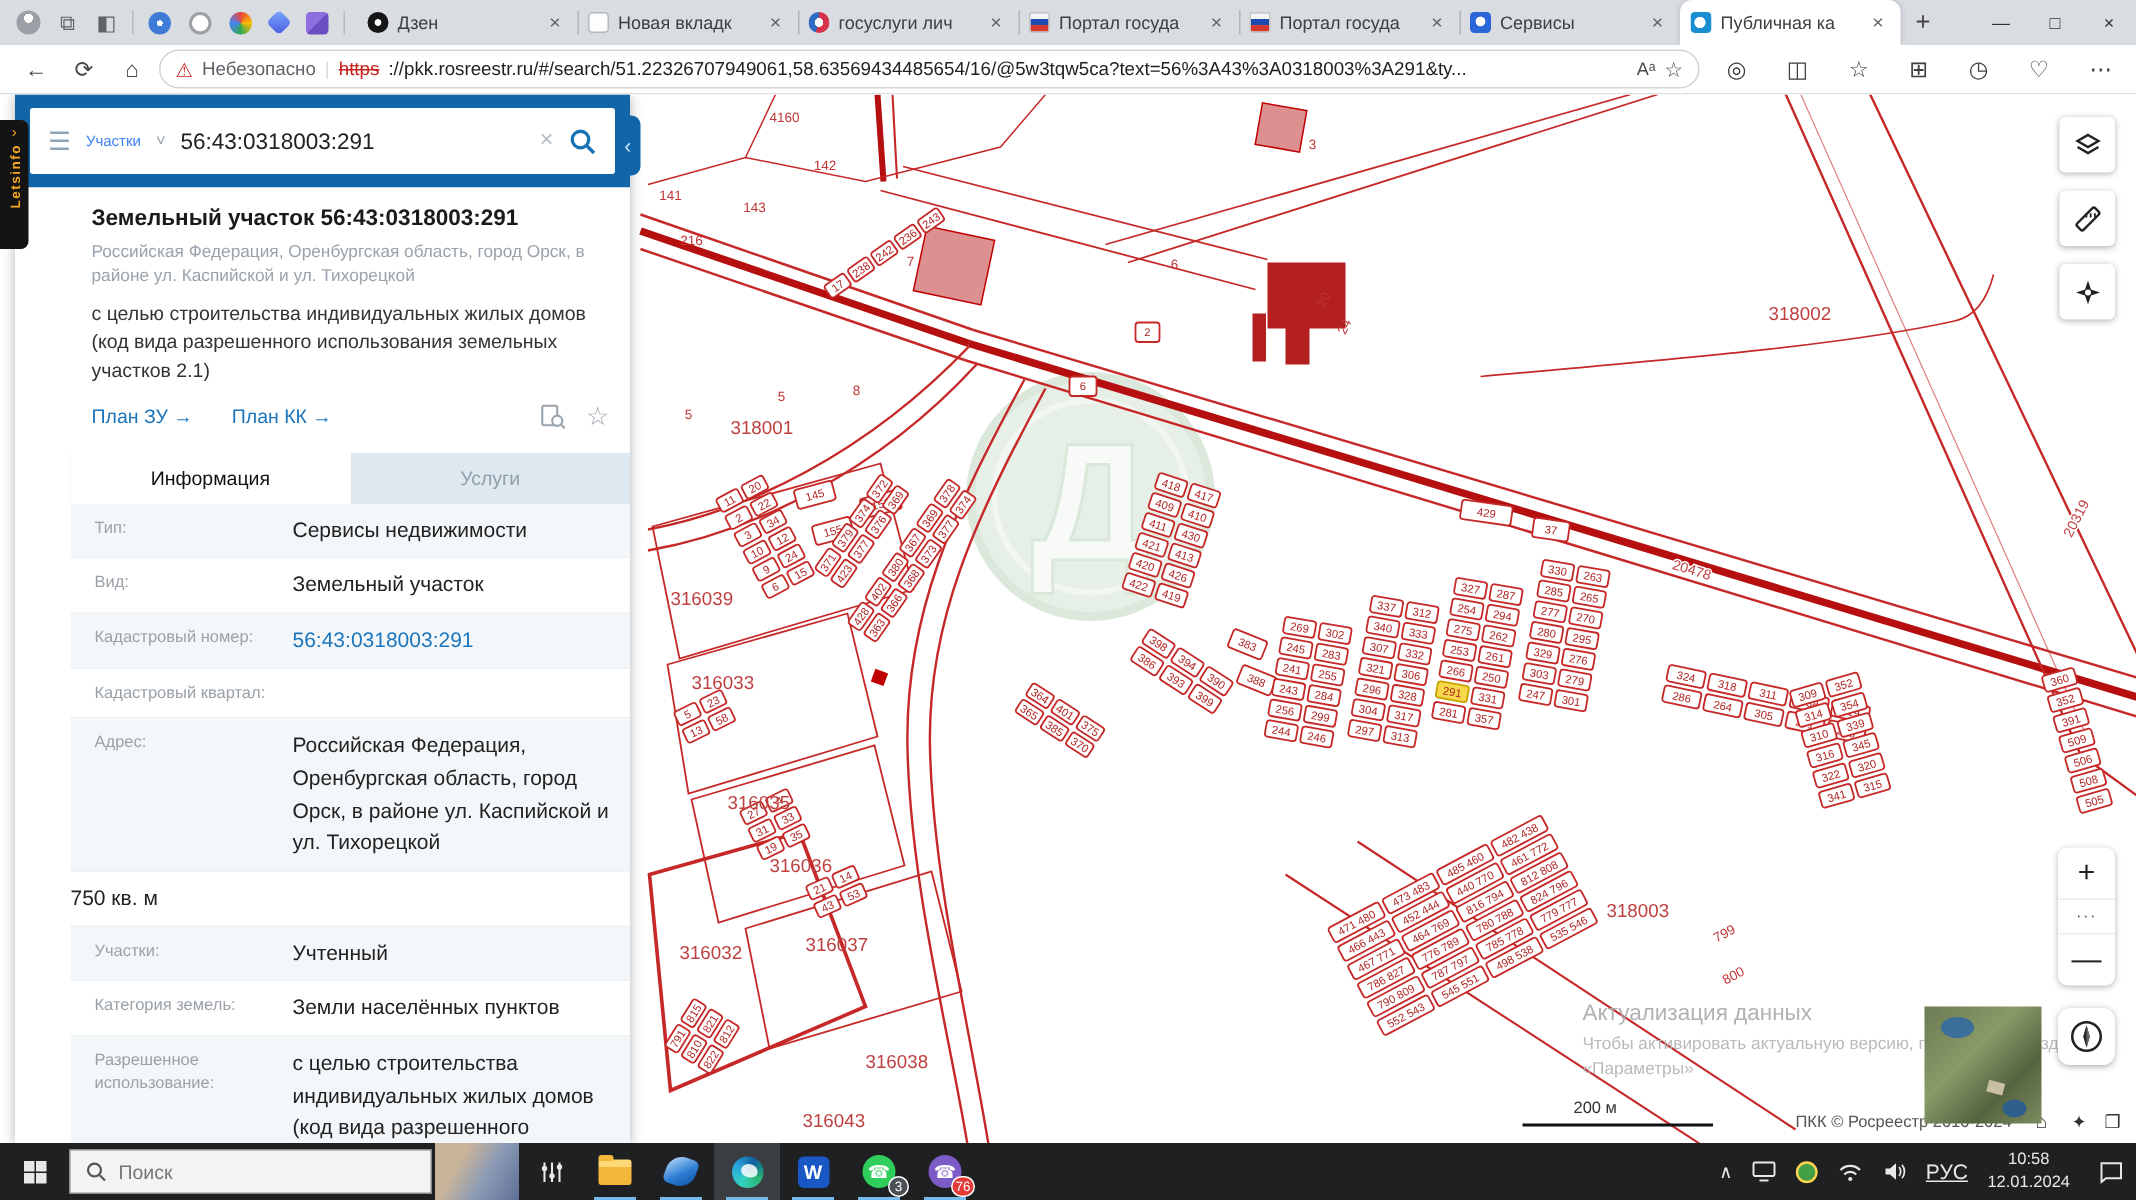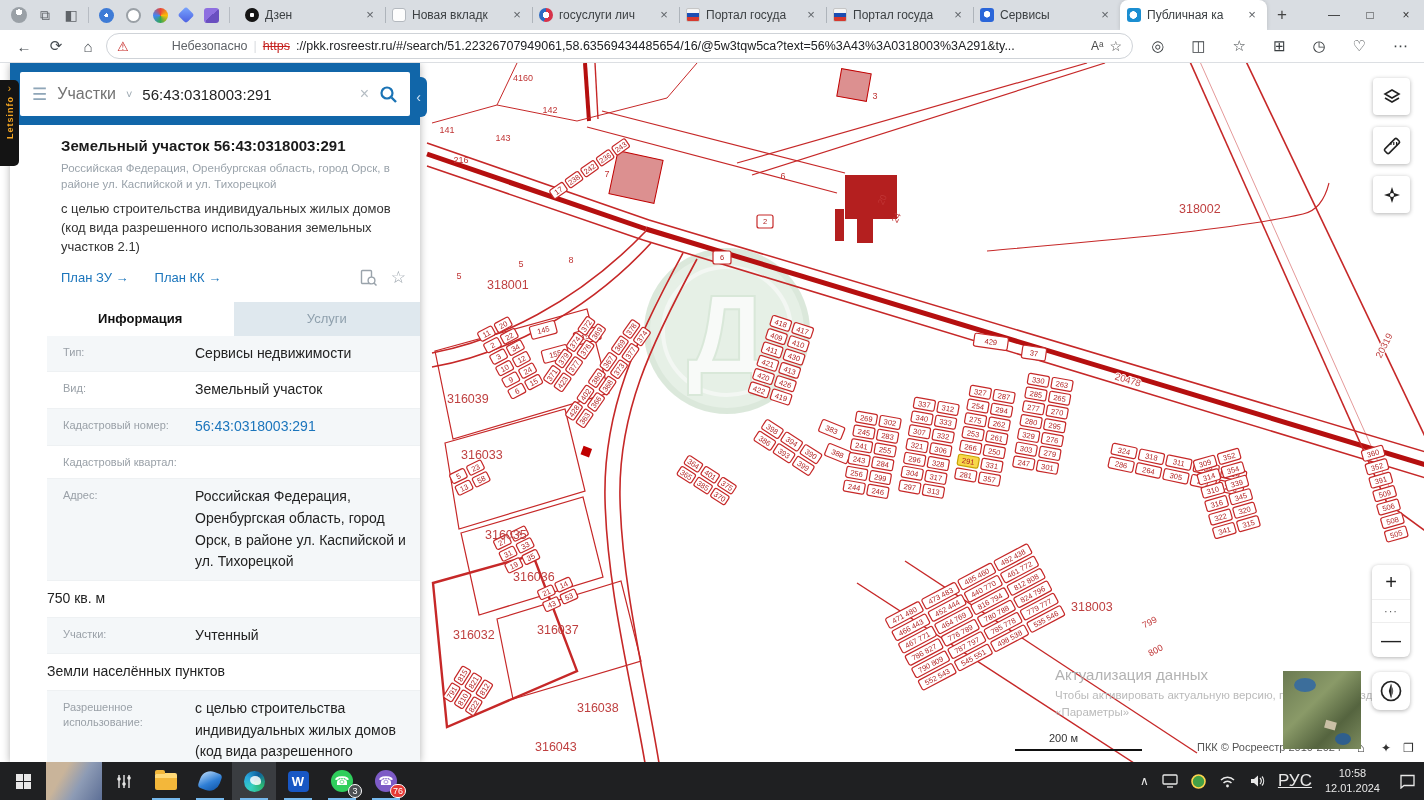--- a/index.html
+++ b/index.html
@@ -28,21 +28,21 @@
   .fav.gosblue { background:radial-gradient(circle at 50% 45%,#fff 0 3px,transparent 3.5px),#2b66d9; }
   .fav.pkk { background:radial-gradient(circle at 45% 50%,#fff 0 3.5px,transparent 4px),#1b8ed1; }
   .newtab-btn { font-size:17px; color:#444; padding:0 10px; cursor:pointer; }
   .winctl { margin-left:auto; display:flex; height:30px; }
   .winctl span { width:36px; display:flex; align-items:center; justify-content:center; font-size:12px; color:#333; cursor:pointer; }
 
   .toolbar { position:absolute; left:0; top:30px; width:1424px; height:33px; background:#fff; border-bottom:1px solid #dcdfe3; display:flex; align-items:center; padding:0 10px; gap:4px; }
   .navbtn { width:28px; height:28px; display:flex; align-items:center; justify-content:center; font-size:15px; color:#454b50; cursor:pointer; flex:none; }
   .urlpill { flex:1; height:26px; border:1px solid #cfd3d8; border-radius:13px; display:flex; align-items:center; padding:0 10px; gap:6px; font-size:12.5px; color:#202124; min-width:0; margin-right:14px; }
   .warn-tri { color:#c5221f; font-size:13px; flex:none; }
-  .warn-txt { color:#5f6368; flex:none;margin-left:37px; }
+  .warn-txt { color:#5f6368; flex:none; }
   .pillsep { color:#dadce0; flex:none; }
   .scheme { color:#c5221f; text-decoration:line-through; flex:none; }
   .urltext { white-space:nowrap; overflow:hidden; text-overflow:ellipsis; color:#202124; }
   .readaloud { margin-left:auto; color:#4a4a4a; flex:none; font-size:12px; }
   .pillstar { color:#4a4a4a; flex:none; font-size:14px; }
   #tbicons { display:flex; gap:27px; margin-right:6px; }
   #tbicons span { font-size:15px; color:#3c4043; cursor:pointer; }
 
   
   .content { position:absolute; left:0; top:63px; width:1424px; height:699px; background:#fff; overflow:hidden; }
@@ -56,36 +56,36 @@
   .roadthin { stroke:#c62828; fill:none; }
   .roaddark { stroke:#b50f0f; fill:none; }
   .notice1 { fill:#aaaaaa; font-size:15px; opacity:.9; }
   .notice2 { fill:#b3b3b3; font-size:11.5px; opacity:.9; }
 
   
   .panel { position:absolute; left:10px; top:0; width:410px; height:699px; background:#fff; box-shadow:0 1px 8px rgba(0,0,0,.3); z-index:3; }
   .bluebar { height:62px; background:#1166a9; padding:9px 10px; }
   .searchbar { background:#fff; height:44px; border-radius:2px; display:flex; align-items:center; padding:0 12px; gap:10px; }
   .hamb { color:#8fa6b8; font-size:17px; cursor:pointer; }
-  .cat { font-size:16px; color:#737373; cursor:pointer; }
+  .cat { font-size:10px; color:#3b82f6; cursor:pointer; }
   .chev { color:#9aa6af; font-size:11px; cursor:pointer; }
   .searchbar input { flex:1; border:none; outline:none; font-size:15px; color:#222; font-family:"Liberation Sans",sans-serif; min-width:0; }
   .clr { color:#b4bcc3; font-size:16px; cursor:pointer; }
   .collapse { position:absolute; left:410px; top:14px; width:17px; height:40px; background:#1166a9; border-radius:0 6px 6px 0; color:#cfe3f5; display:flex; align-items:center; justify-content:center; font-size:14px; cursor:pointer; z-index:3; }
   .card { background:#fff;padding-left:37px; }
   .cardhead { padding:12px 14px 6px 14px; }
   .ctitle { font-size:15px; font-weight:bold; color:#1a1a1a; }
   .csub { font-size:11.5px; color:#9aa3ab; margin-top:6px; line-height:1.4; }
   .cdesc { font-size:13px; color:#333; margin-top:8px; line-height:1.45; }
   .clinks { display:flex; align-items:center; gap:26px; margin:10px 0 8px 0; }
   .clink { color:#1b75bc; font-size:13px; cursor:pointer; }
   .clink-icons { margin-left:auto; display:flex; gap:14px; color:#9aa3ab; align-items:center; }
   .ptabs { display:flex; height:34px; background:#dfe8ee; }
   .ptab { flex:1; display:flex; align-items:center; justify-content:center; font-size:13px; color:#8fa0ad; cursor:pointer; }
-  .ptab.active { background:#fff; color:#111; font-weight:bold; }
+  .ptab.active { background:#fff; color:#111; font-weight:normal; }
   .prow { display:flex; border-bottom:1px solid #eef1f3; }
   .prow.alt { background:#f4f7f9; }
   .plabel { width:148px; flex:none; font-size:11px; color:#9aa1a8; padding:9px 8px 8px 16px; line-height:1.4; }
   .pvalue { flex:1; font-size:14px; color:#222; padding:7px 12px 7px 0; line-height:1.55; }
   .pvalue.link { color:#1b75bc; cursor:pointer; }
 
   .letsinfo { position:absolute; left:0; top:17px; width:19px; height:86px; background:#141414; border-radius:0 5px 5px 0; z-index:4; display:flex; flex-direction:column; align-items:center; padding-top:3px; cursor:pointer; }
   .letsinfo .arr { color:#f5a623; font-size:10px; }
   .letsinfo .vtxt { writing-mode:vertical-rl; transform:rotate(180deg); color:#f5a623; font-size:9px; font-weight:bold; letter-spacing:1px; margin-top:2px; }
 
@@ -116,21 +116,21 @@
   .edgeic::after { content:""; position:absolute; inset:5px 4px 7px 6px; border-radius:50% 60% 40% 60%; background:rgba(255,255,255,.85); }
   .wordic { width:21px; height:21px; border-radius:4px; background:#1857c4; color:#fff; font-size:13px; font-weight:bold; display:flex; align-items:center; justify-content:center; }
   .waic { width:22px; height:22px; border-radius:50%; background:#2fce5c; color:#fff; font-size:12px; display:flex; align-items:center; justify-content:center; }
   .vibic { width:22px; height:22px; border-radius:50%; background:#7d5bc6; color:#fff; font-size:12px; display:flex; align-items:center; justify-content:center; }
   .badge { position:absolute; bottom:2px; right:2px; min-width:14px; height:14px; border-radius:7px; font-size:9px; color:#fff; display:flex; align-items:center; justify-content:center; padding:0 2px; border:1px solid #fff; }
   .badge.dark { background:#4c4f53; }
   .badge.red { background:#e53935; }
   .traygap { flex:1; }
   .tray { display:flex; align-items:center; gap:13px; padding-right:10px; color:#e8e8e8; }
   .tray .tico { font-size:12px; cursor:pointer; display:flex; align-items:center; }
-  .lang { font-size:17px; cursor:pointer;text-decoration:underline; }
+  .lang { font-size:14px; cursor:pointer;text-decoration:underline; }
   .clock { text-align:center; font-size:11px; line-height:1.35; cursor:pointer; }
   .notifbtn { width:34px; height:38px; display:flex; align-items:center; justify-content:center; cursor:pointer; }
 </style>
 </head>
 <body>
 
 <div class="tabstrip">
   <span class="avatar"></span>
   <span class="chrome-ico">⧉</span>
   <span class="chrome-ico">◧</span>
@@ -1252,20 +1252,21 @@
             <div class="pvalue">Российская Федерация, Оренбургская область, город Орск, в районе ул. Каспийской и ул. Тихорецкой</div>
           </div>
           <div class="prow">
             <div class="pvalue">750 кв. м</div>
           </div>
           <div class="prow alt">
             <div class="plabel">Участки:</div>
             <div class="pvalue">Учтенный</div>
           </div>
           <div class="prow">
+            <div class="plabel">Категория земель:</div>
             <div class="pvalue">Земли населённых пунктов</div>
           </div>
           <div class="prow alt">
             <div class="plabel">Разрешенное использование:</div>
             <div class="pvalue">с целью строительства индивидуальных жилых домов (код вида разрешенного использования земельных участков 2.1)</div>
           </div>
           <div class="prow">
             <div class="plabel">Форма собственности:</div>
             <div class="pvalue">Частная собственность</div>
           </div>
@@ -1282,20 +1283,27 @@
 </div>
 
 <div class="taskbar">
   <div class="startbtn">
     <div class="winlogo">
         <i></i>
         <i></i>
         <i></i>
         <i></i>
       </div>
+  </div>
+  <div class="tsearch">
+    <svg width="14" height="14" viewBox="0 0 14 14">
+      <circle cx="6" cy="6" r="4.3" fill="none" stroke="#555" stroke-width="1.5"></circle>
+      <path d="M9.5,9.5 L13,13" stroke="#555" stroke-width="1.5"></path>
+    </svg>
+    <input placeholder="Поиск" style="">
   </div>
   <div class="personimg"></div>
   <div class="tvbtn">
     <svg width="17" height="17" viewBox="0 0 17 17">
       <path d="M4,2 v13 M9,2 v13 M14,2 v13" stroke="#e8e8e8" stroke-width="1.4"></path>
       <circle cx="4" cy="6" r="1.8" fill="#e8e8e8"></circle>
         <circle cx="9" cy="11" r="1.8" fill="#e8e8e8"></circle>
         <circle cx="14" cy="5" r="1.8" fill="#e8e8e8"></circle>
     </svg>
   </div>

